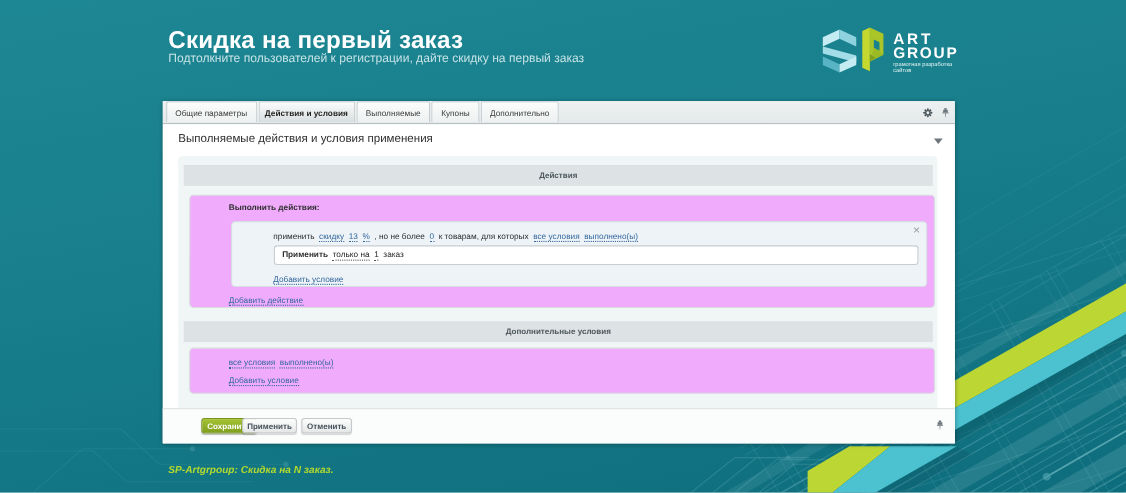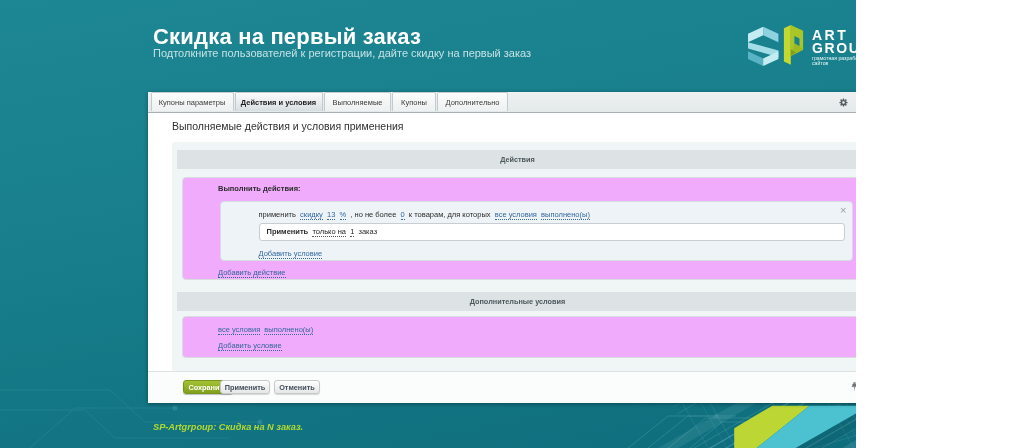--- a/index.html
+++ b/index.html
@@ -1,32 +1,32 @@
 <!DOCTYPE html>
 <html><head>
 <meta charset="utf-8">
 <style>
   html,body{margin:0;padding:0;}
   body{width:1024px;height:448px;overflow:hidden;font-family:"Liberation Sans",sans-serif;}
-  .stage{position:relative;width:856px;height:448px;overflow:hidden;
+  .stage{position:relative;width:1024px;height:448px;overflow:hidden;
     background:linear-gradient(170deg,#1d8793 0%,#187e8b 45%,#0e6d7c 100%);}
   .abs{position:absolute;}
   
   .h1{left:153px;top:24px;font-size:22px;font-weight:bold;color:#fff;letter-spacing:0.2px;}
   .h2{left:153px;top:47px;font-size:11px;color:#c5e2e5;}
   .foot{left:153px;top:422px;font-size:9.2px;font-weight:bold;font-style:italic;color:#b2d92f;}
   
   .panel{left:148px;top:92px;width:720px;height:311px;background:#fff;
     box-shadow:0 1px 4px rgba(0,25,30,.45);}
   .tabbar{left:0;top:0;width:720px;height:20px;background:linear-gradient(#eef1f1,#e4e9ea);border-bottom:1px solid #a9b1b5;}
   .tab{position:absolute;top:0;height:19px;line-height:20px;text-align:center;
     font-size:7.5px;color:#3a3a3a;background:linear-gradient(#fbfcfc,#eef1f1);
     border:1px solid #c3cbce;border-bottom:none;border-radius:2px 2px 0 0;box-sizing:border-box;}
   .tab.active{font-weight:bold;background:linear-gradient(#fbfcfc,#d8dee0);color:#1d1d1d;}
-  .content{left:10px;top:21px;width:720px;height:290px;background:#fff;}
+  .content{left:0;top:21px;width:720px;height:290px;background:#fff;}
   .secthead{left:14px;top:7px;font-size:10.5px;color:#303030;}
   .caret{left:700.5px;top:13.3px;width:0;height:0;border-left:4.7px solid transparent;border-right:4.7px solid transparent;border-top:5.6px solid #6e777c;}
   .bar{left:19px;width:681px;height:19px;background:#dde3e5;font-size:7.3px;font-weight:bold;color:#4d575c;text-align:center;line-height:19px;}
   .whitebox{left:23.5px;width:678px;background:#f0abfc;border:1px solid #d8dcdf;border-radius:4px;box-sizing:border-box;}
   .innerbox{position:absolute;left:37px;width:633px;background:#edf3f6;border:1px solid #d5dde2;border-radius:4px;box-sizing:border-box;}
   .inprow{position:absolute;left:38px;width:586px;height:18px;background:#fff;border:1px solid #c8cdd1;border-radius:3px;box-sizing:border-box;}
   .ct{font-size:7.5px;color:#2c2c2c;white-space:nowrap;}
   a.lnk{color:#34679f;text-decoration:none;border-bottom:1px dotted #34679f;}
   a.dlnk{color:#222;text-decoration:none;border-bottom:1px dotted #555;}
   .closex{position:absolute;color:#9aa0a4;font-size:11px;line-height:8px;}
@@ -166,21 +166,21 @@
     </g>
 
     <text x="66" y="16" font-family="Liberation Sans" font-size="14" font-weight="bold" fill="#ffffff" letter-spacing="2.5">ART</text>
     <text x="66" y="28.5" font-family="Liberation Sans" font-size="14" font-weight="bold" fill="#ffffff" letter-spacing="1.6">GROUP</text>
     <text x="66" y="35.8" font-family="Liberation Sans" font-size="5.2" fill="#e8f6f7">грамотная разработка</text>
     <text x="66" y="41.2" font-family="Liberation Sans" font-size="5.2" fill="#e8f6f7">сайтов</text>
   </svg>
 
   <div class="abs panel">
     <div class="abs tabbar"></div>
-    <div class="tab" style="left:2.5px;width:83px;">Купоны параметры</div>
+    <div class="tab" style="left:2.5px;width:83px;">Общие параметры</div>
     <div class="tab active" style="left:86.5px;width:88px;">Действия и условия</div>
     <div class="tab" style="left:176px;width:67px;">Выполняемые</div>
     <div class="tab" style="left:244px;width:44px;">Купоны</div>
     <div class="tab" style="left:289px;width:71px;">Дополнительно</div>
 
     <svg class="abs" style="left:691px;top:5.5px" width="9" height="9" viewBox="0 0 12 12">
       <g fill="#4e585d">
         <circle cx="6" cy="6" r="3.5"></circle>
         <g>
           <rect x="4.9" y="0.6" width="2.2" height="2.2" rx="0.6"></rect>

